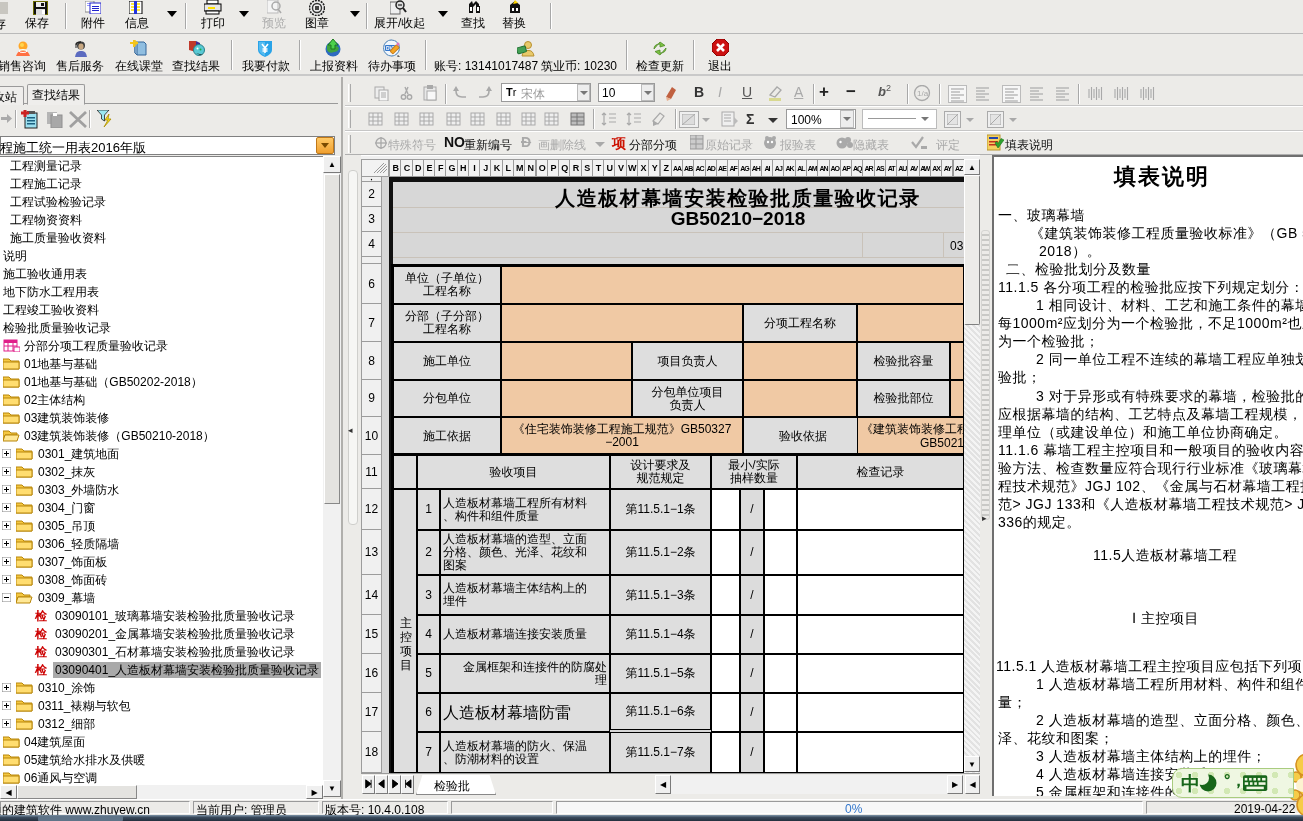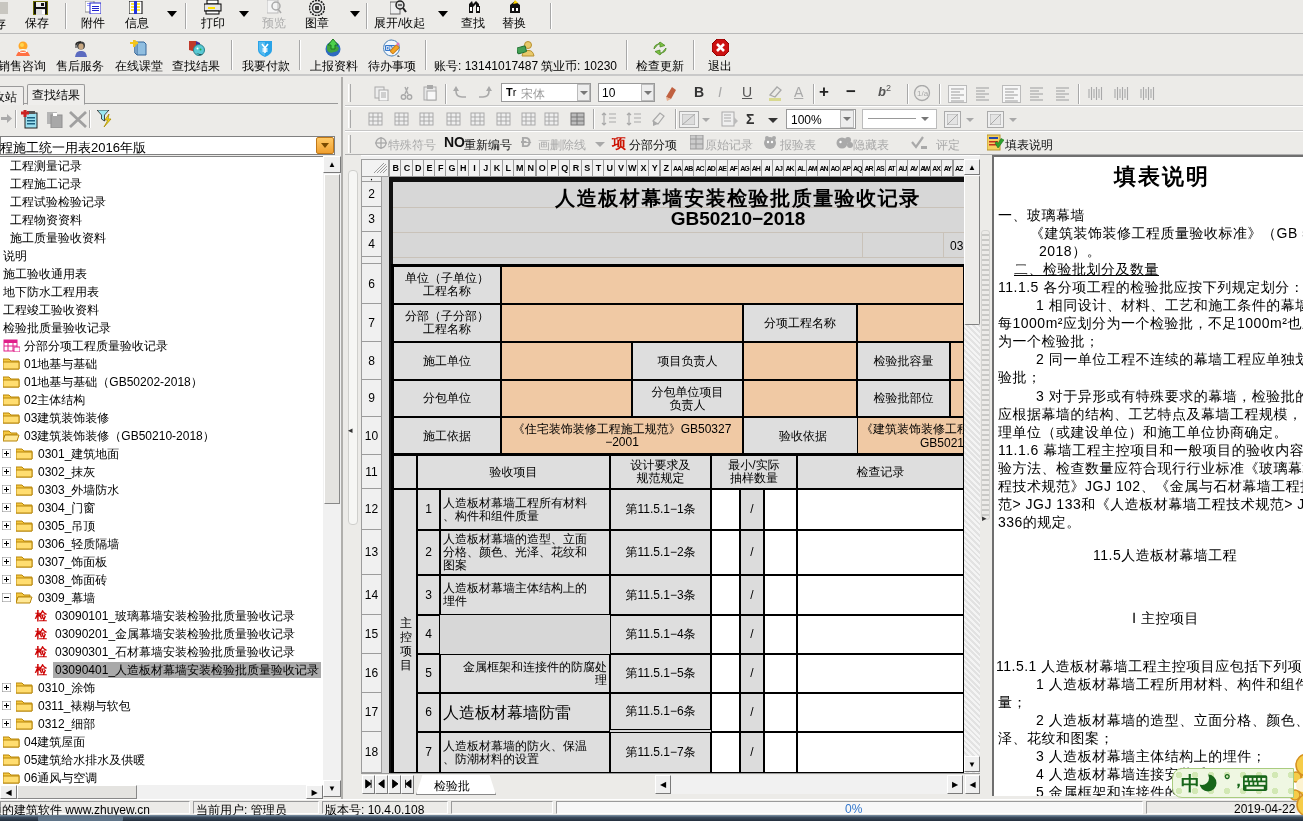--- a/index.html
+++ b/index.html
@@ -1099,20 +1099,23 @@
   <div class="cell hdrcell" style="left:56px;top:420px;width:23px;height:40px;font-size:12px;line-height:13px;">3</div>
   <div class="cell hdrcell" style="left:79px;top:420px;width:170px;height:40px;font-size:12px;line-height:13px;">
       <div style="text-align:left;padding:0 2px;width:100%;">人造板材幕墙主体结构上的<br>埋件</div>
     </div>
   <div class="cell hdrcell" style="left:249px;top:420px;width:101px;height:40px;font-size:12px;line-height:13px;">第11.5.1−3条</div>
   <div class="cell " style="left:350px;top:420px;width:29px;height:40px;font-size:12px;line-height:13px;background:#FFF;"> </div>
   <div class="cell " style="left:379px;top:420px;width:24px;height:40px;font-size:12px;line-height:13px;background:#DCDCDC;">/</div>
   <div class="cell " style="left:403px;top:420px;width:33px;height:40px;font-size:12px;line-height:13px;background:#FFF;"> </div>
   <div class="cell " style="left:436px;top:420px;width:167px;height:40px;font-size:12px;line-height:13px;background:#FFF;"> </div>
   <div class="cell hdrcell" style="left:56px;top:460px;width:23px;height:39px;font-size:12px;line-height:13px;">4</div>
+  <div class="cell hdrcell" style="left:79px;top:460px;width:170px;height:39px;font-size:12px;line-height:13px;">
+      <div style="text-align:left;padding:0 2px;width:100%;">人造板材幕墙连接安装质量</div>
+    </div>
   <div class="cell hdrcell" style="left:249px;top:460px;width:101px;height:39px;font-size:12px;line-height:13px;">第11.5.1−4条</div>
   <div class="cell " style="left:350px;top:460px;width:29px;height:39px;font-size:12px;line-height:13px;background:#FFF;"> </div>
   <div class="cell " style="left:379px;top:460px;width:24px;height:39px;font-size:12px;line-height:13px;background:#DCDCDC;">/</div>
   <div class="cell " style="left:403px;top:460px;width:33px;height:39px;font-size:12px;line-height:13px;background:#FFF;"> </div>
   <div class="cell " style="left:436px;top:460px;width:167px;height:39px;font-size:12px;line-height:13px;background:#FFF;"> </div>
   <div class="cell hdrcell" style="left:56px;top:499px;width:23px;height:39px;font-size:12px;line-height:13px;">5</div>
   <div class="cell hdrcell" style="left:79px;top:499px;width:170px;height:39px;font-size:12px;line-height:13px;">
       <div style="text-align:right;padding:0 2px;width:100%;">金属框架和连接件的防腐处<br>理</div>
     </div>
   <div class="cell hdrcell" style="left:249px;top:499px;width:101px;height:39px;font-size:12px;line-height:13px;">第11.5.1−5条</div>
@@ -1183,21 +1186,21 @@
 
 <div id="rsplit" class="abs" style="left:980px;top:155px;width:12px;height:641px;background:#ECEBE8;"></div>
 <div class="abs" style="left:981px;top:230px;width:9px;height:290px;background:repeating-linear-gradient(#ECEBE8 0 3px,#C9C9C6 3px 5px);border:1px solid #D5D5D2;border-radius:3px;"></div>
 <div class="abs" style="left:982px;top:513px;font-size:9px;color:#333;">▸</div>
 
 <div id="rpanel" class="abs">
   <div class="abs" style="left:168px;top:5px;transform:translateX(-50%);font-size:22px;font-weight:bold;white-space:nowrap;letter-spacing:2px;">填表说明</div>
   <div class="rl" style="left:4px;top:50px;">一、玻璃幕墙</div>
   <div class="rl" style="left:36px;top:68px;">《建筑装饰装修工程质量验收标准》（GB 502</div>
   <div class="rl" style="left:45px;top:86px;">2018）。</div>
-  <div class="rl" style="left:20px;top:104px;text-decoration:underline;">二、检验批划分及数量</div>
+  <div class="rl" style="left:12px;top:104px;">二、检验批划分及数量</div>
   <div class="rl" style="left:4px;top:122px;">11.1.5 各分项工程的检验批应按下列规定划分：</div>
   <div class="rl" style="left:42px;top:140px;">1 相同设计、材料、工艺和施工条件的幕墙工</div>
   <div class="rl" style="left:4px;top:158px;">每1000m²应划分为一个检验批，不足1000m²也应划</div>
   <div class="rl" style="left:4px;top:176px;">为一个检验批；</div>
   <div class="rl" style="left:42px;top:194px;">2 同一单位工程不连续的幕墙工程应单独划分</div>
   <div class="rl" style="left:4px;top:212px;">验批；</div>
   <div class="rl" style="left:42px;top:231px;">3 对于异形或有特殊要求的幕墙，检验批的划</div>
   <div class="rl" style="left:4px;top:249px;">应根据幕墙的结构、工艺特点及幕墙工程规模，由</div>
   <div class="rl" style="left:4px;top:267px;">理单位（或建设单位）和施工单位协商确定。</div>
   <div class="rl" style="left:4px;top:285px;">11.1.6 幕墙工程主控项目和一般项目的验收内容、</div>

